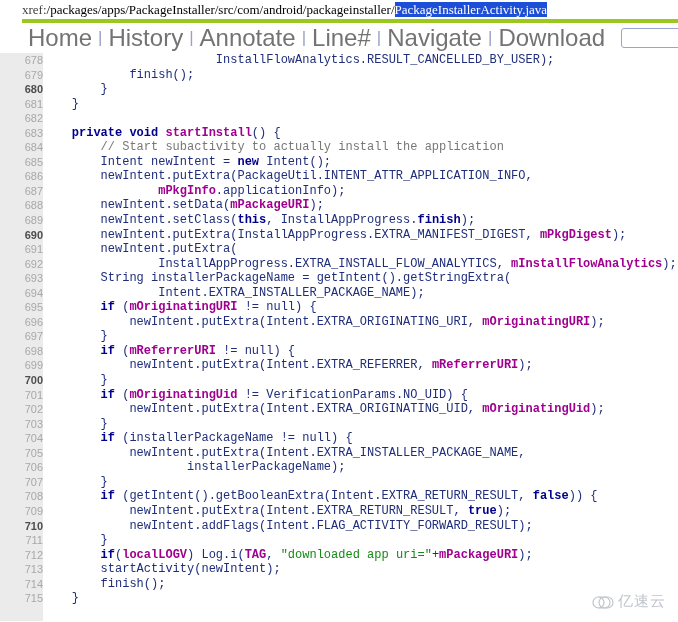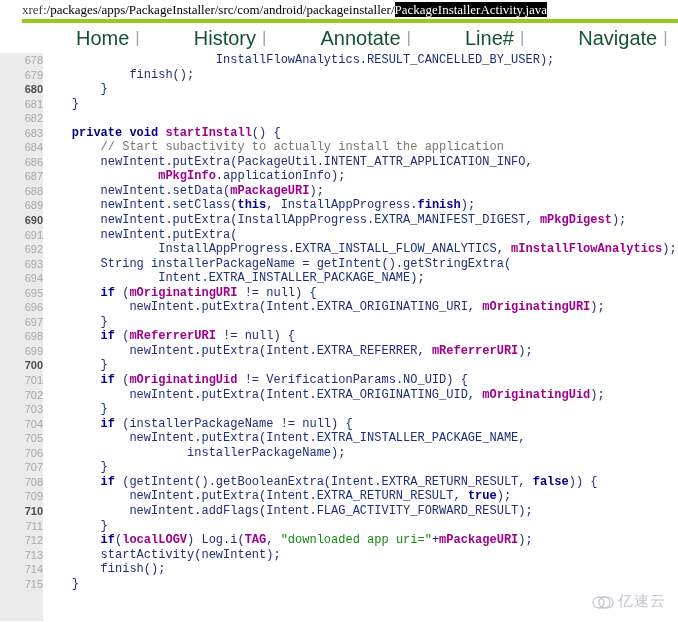--- a/index.html
+++ b/index.html
@@ -21,47 +21,46 @@
     font-size: 13px;
     color: #000000;
     padding: 2px 0 2px 22px;
     white-space: nowrap;
     line-height: 15px;
     letter-spacing: 0px;
   }
   #xref-header .xref-label { color: #404040; }
   #xref-header .xref-path { color: #000; }
   #xref-header .xref-file {
-    background: #000000;
+    background: #1d4ed8;
     color: #ffffff;
   }
   #green-rule {
     height: 4px;
     background: #9ac81e;
     margin-left: 22px;
     margin-right: 0px;
   }
 
   
   #menubar {
     display: flex;
     align-items: center;
     padding-left: 22px;
     height: 30px;
     background: #ffffff;
     white-space: nowrap;
   }
   #menubar .mlink {
     font-family: "Liberation Sans", "DejaVu Sans", sans-serif;
-    font-size: 20px;
-    color: #14532d;
+    font-size: 24px;
+    color: #737373;
     text-decoration: none;
     padding: 0 6px;
     line-height: 22px;
-    margin-left: 48px;
   }
   #menubar .msep {
     color: #9aa0c8;
     font-size: 17px;
     font-family: "Liberation Sans", "DejaVu Sans", sans-serif;
     line-height: 22px;
   }
   #search-input {
     width: 168px;
     height: 16px;
@@ -211,20 +210,24 @@
           <td class="ln">682</td>
           <td class="src"><span class="pl"></span></td>
         </tr>
         <tr>
           <td class="ln">683</td>
           <td class="src"><span class="pl">    </span><span class="kw">private void </span><span class="id">startInstall</span><span class="pl">() {</span></td>
         </tr>
         <tr>
           <td class="ln">684</td>
           <td class="src"><span class="pl">        </span><span class="cmt">// Start subactivity to actually install the application</span></td>
+        </tr>
+        <tr>
+          <td class="ln">685</td>
+          <td class="src"><span class="pl">        Intent newIntent = </span><span class="kw">new</span><span class="pl"> Intent();</span></td>
         </tr>
         <tr>
           <td class="ln">686</td>
           <td class="src"><span class="pl">        newIntent.putExtra(PackageUtil.INTENT_ATTR_APPLICATION_INFO,</span></td>
         </tr>
         <tr>
           <td class="ln">687</td>
           <td class="src"><span class="pl">                </span><span class="id">mPkgInfo</span><span class="pl">.applicationInfo);</span></td>
         </tr>
         <tr>

